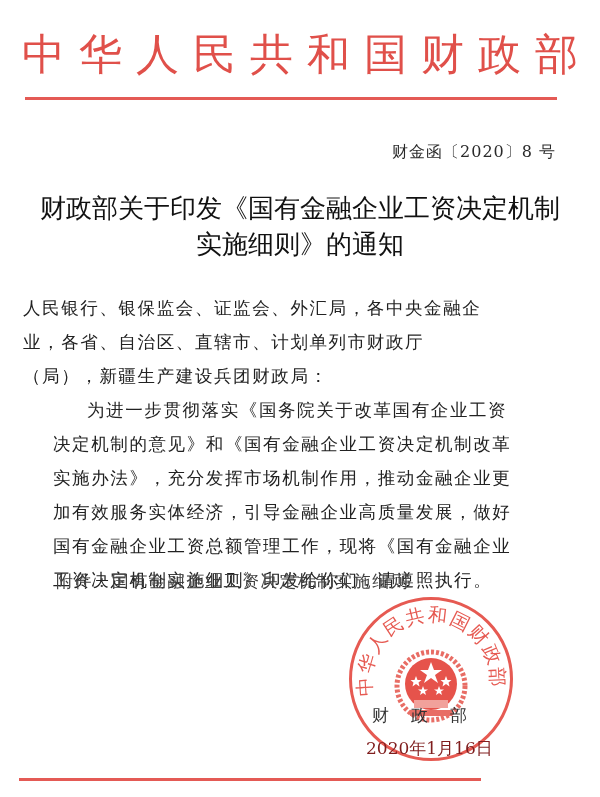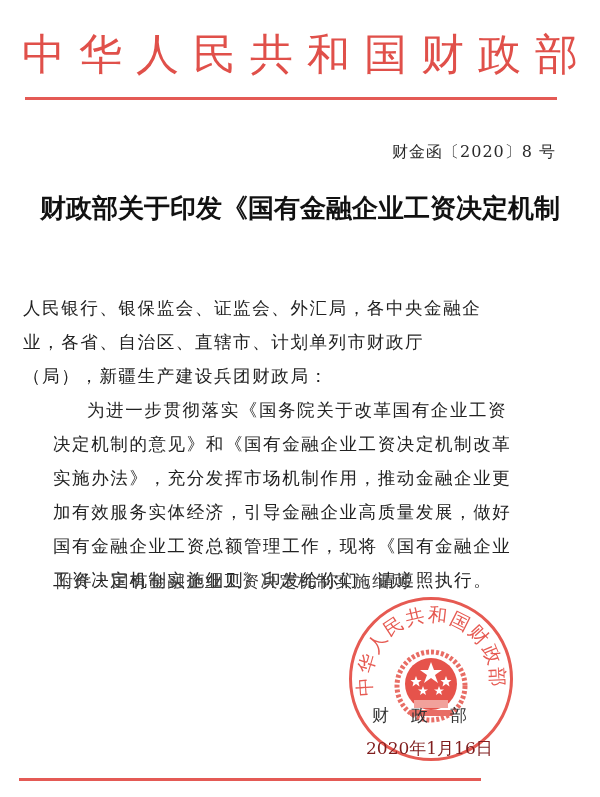--- a/index.html
+++ b/index.html
@@ -6,21 +6,21 @@
   body { width:600px; height:797px; background:#ffffff; position:relative; overflow:hidden;
          font-family:"DejaVu Serif","Liberation Serif",serif; color:#1a1a1a; }
   .header-title { position:absolute; left:0; width:600px; top:26px; text-align:center;
          font-family:"DejaVu Sans","Liberation Sans",sans-serif; font-size:43px; color:#e0504a;
          letter-spacing:14px; padding-left:14px; box-sizing:border-box; font-weight:normal; line-height:56px; }
   .red-rule { position:absolute; left:25px; width:532px; height:3px; background:#e45a55; }
   .red-rule.top { top:97px; }
   .red-rule.bottom { top:778px; left:19px; width:462px; }
   .doc-number { position:absolute; right:44px; top:142px; font-size:16px; color:#2a2a2a; letter-spacing:1px; }
   .title { position:absolute; left:0; width:600px; top:190px; text-align:center; font-size:26px;
-           font-weight:bold; line-height:36px; color:#111; }
+           font-weight:normal; line-height:36px; color:#111; }
   .body-text { position:absolute; left:23px; width:464px; font-size:17.5px; line-height:34px; color:#222; letter-spacing:1.6px; }
   .recipients { top:291px;font-family:Liberation Serif, serif; }
   .para { top:393px;margin-left:30px; }
   .para .indent { display:inline-block; width:34px; }
   .attachment { position:absolute; left:56px; top:564px; font-size:17px; color:#404040; letter-spacing:1.6px; line-height:34px; }
   .seal { position:absolute; left:349px; top:597px; width:164px; height:164px; border-radius:50%;
           border:3px solid #e65a52; box-sizing:border-box; }
   .seal svg { position:absolute; left:0; top:0; }
   .signature { position:absolute; left:372px; top:704px; font-size:17px; color:#333; letter-spacing:22px; }
   .date { position:absolute; left:366px; top:737px; font-size:17px; color:#7f1d1d; }
@@ -28,20 +28,21 @@
 </head>
 <body>
 
 <div class="header-title">中华人民共和国财政部</div>
 <div class="red-rule top"></div>
 
 <div class="doc-number">财金函〔2020〕8 号</div>
 
 <div class="title">
   <div>财政部关于印发《国有金融企业工资决定机制</div>
+  <div>实施细则》的通知</div>
 </div>
 
 <div class="body-text recipients">人民银行、银保监会、证监会、外汇局，各中央金融企业，各省、自治区、直辖市、计划单列市财政厅（局），新疆生产建设兵团财政局：</div>
 
 <div class="body-text para"><span class="indent"></span><span>为进一步贯彻落实《国务院关于改革国有企业工资决定机制的意见》和《国有金融企业工资决定机制改革实施办法》，充分发挥市场机制作用，推动金融企业更加有效服务实体经济，引导金融企业高质量发展，做好国有金融企业工资总额管理工作，现将《国有金融企业工资决定机制实施细则》印发给你们，请遵照执行。</span></div>
 
 <div class="attachment">附件：国有金融企业工资决定机制实施细则</div>
 
 <div class="seal">
   <svg width="158" height="158" viewBox="0 0 158 158">

